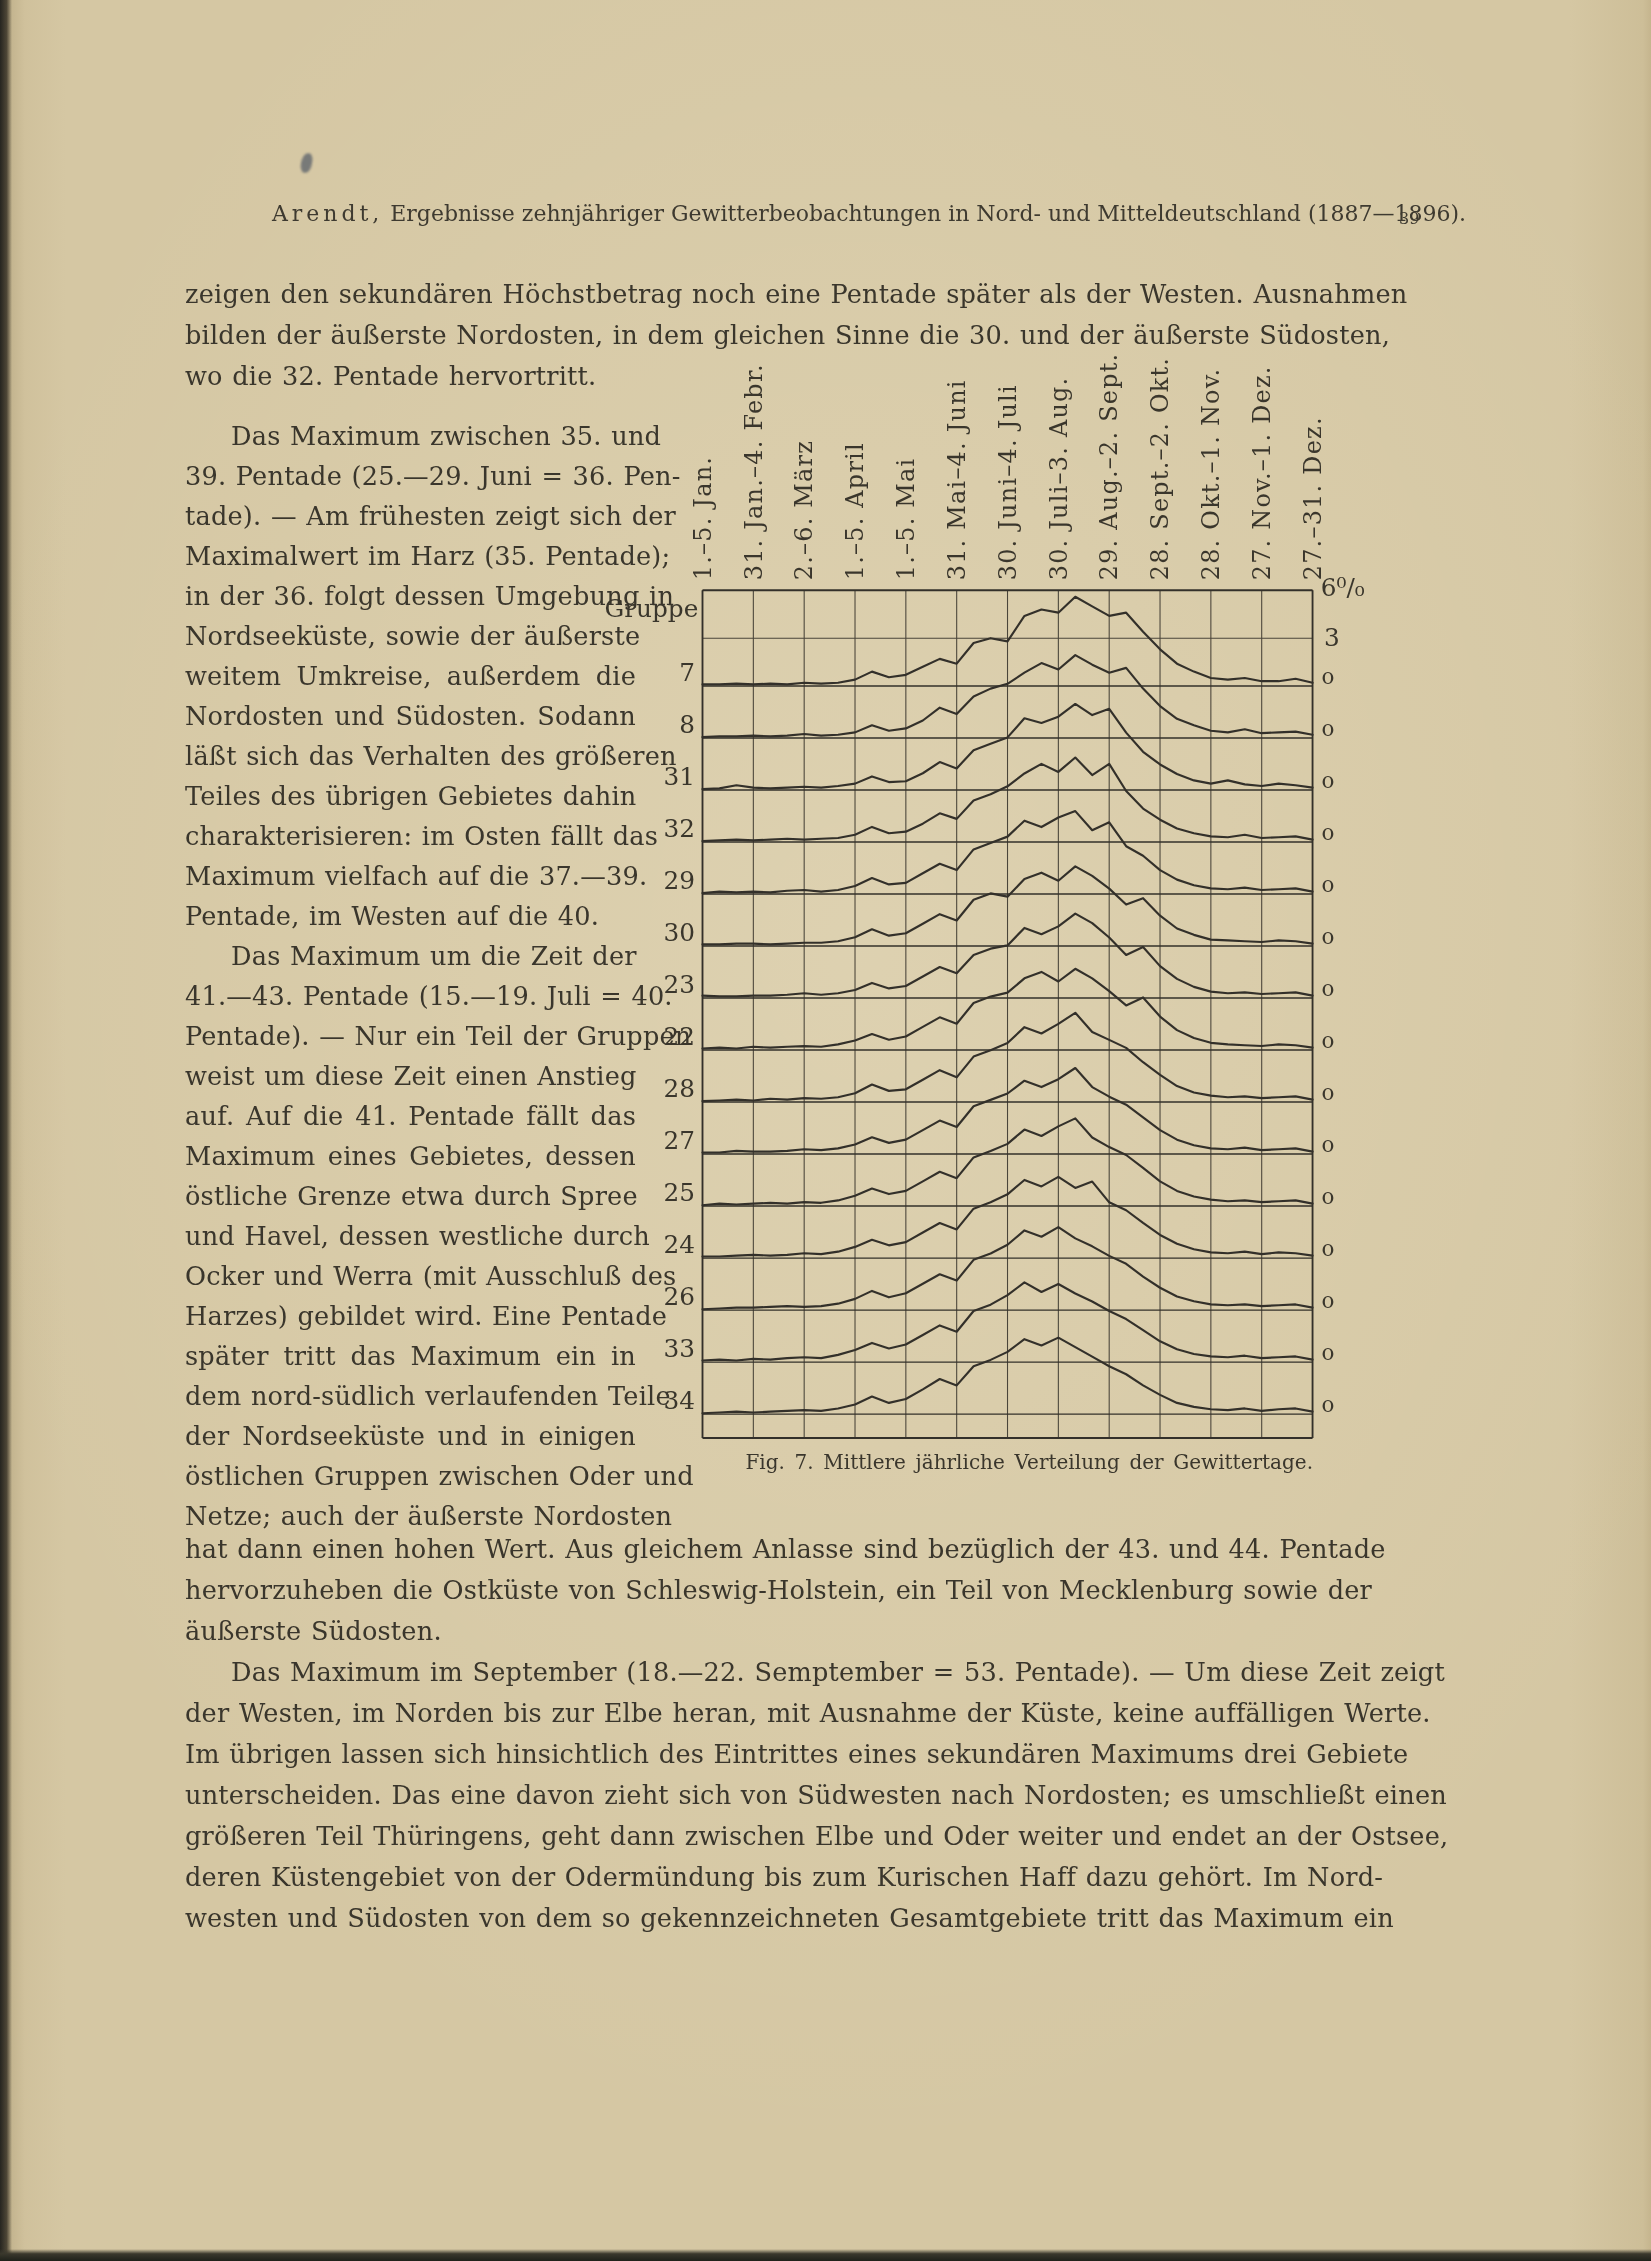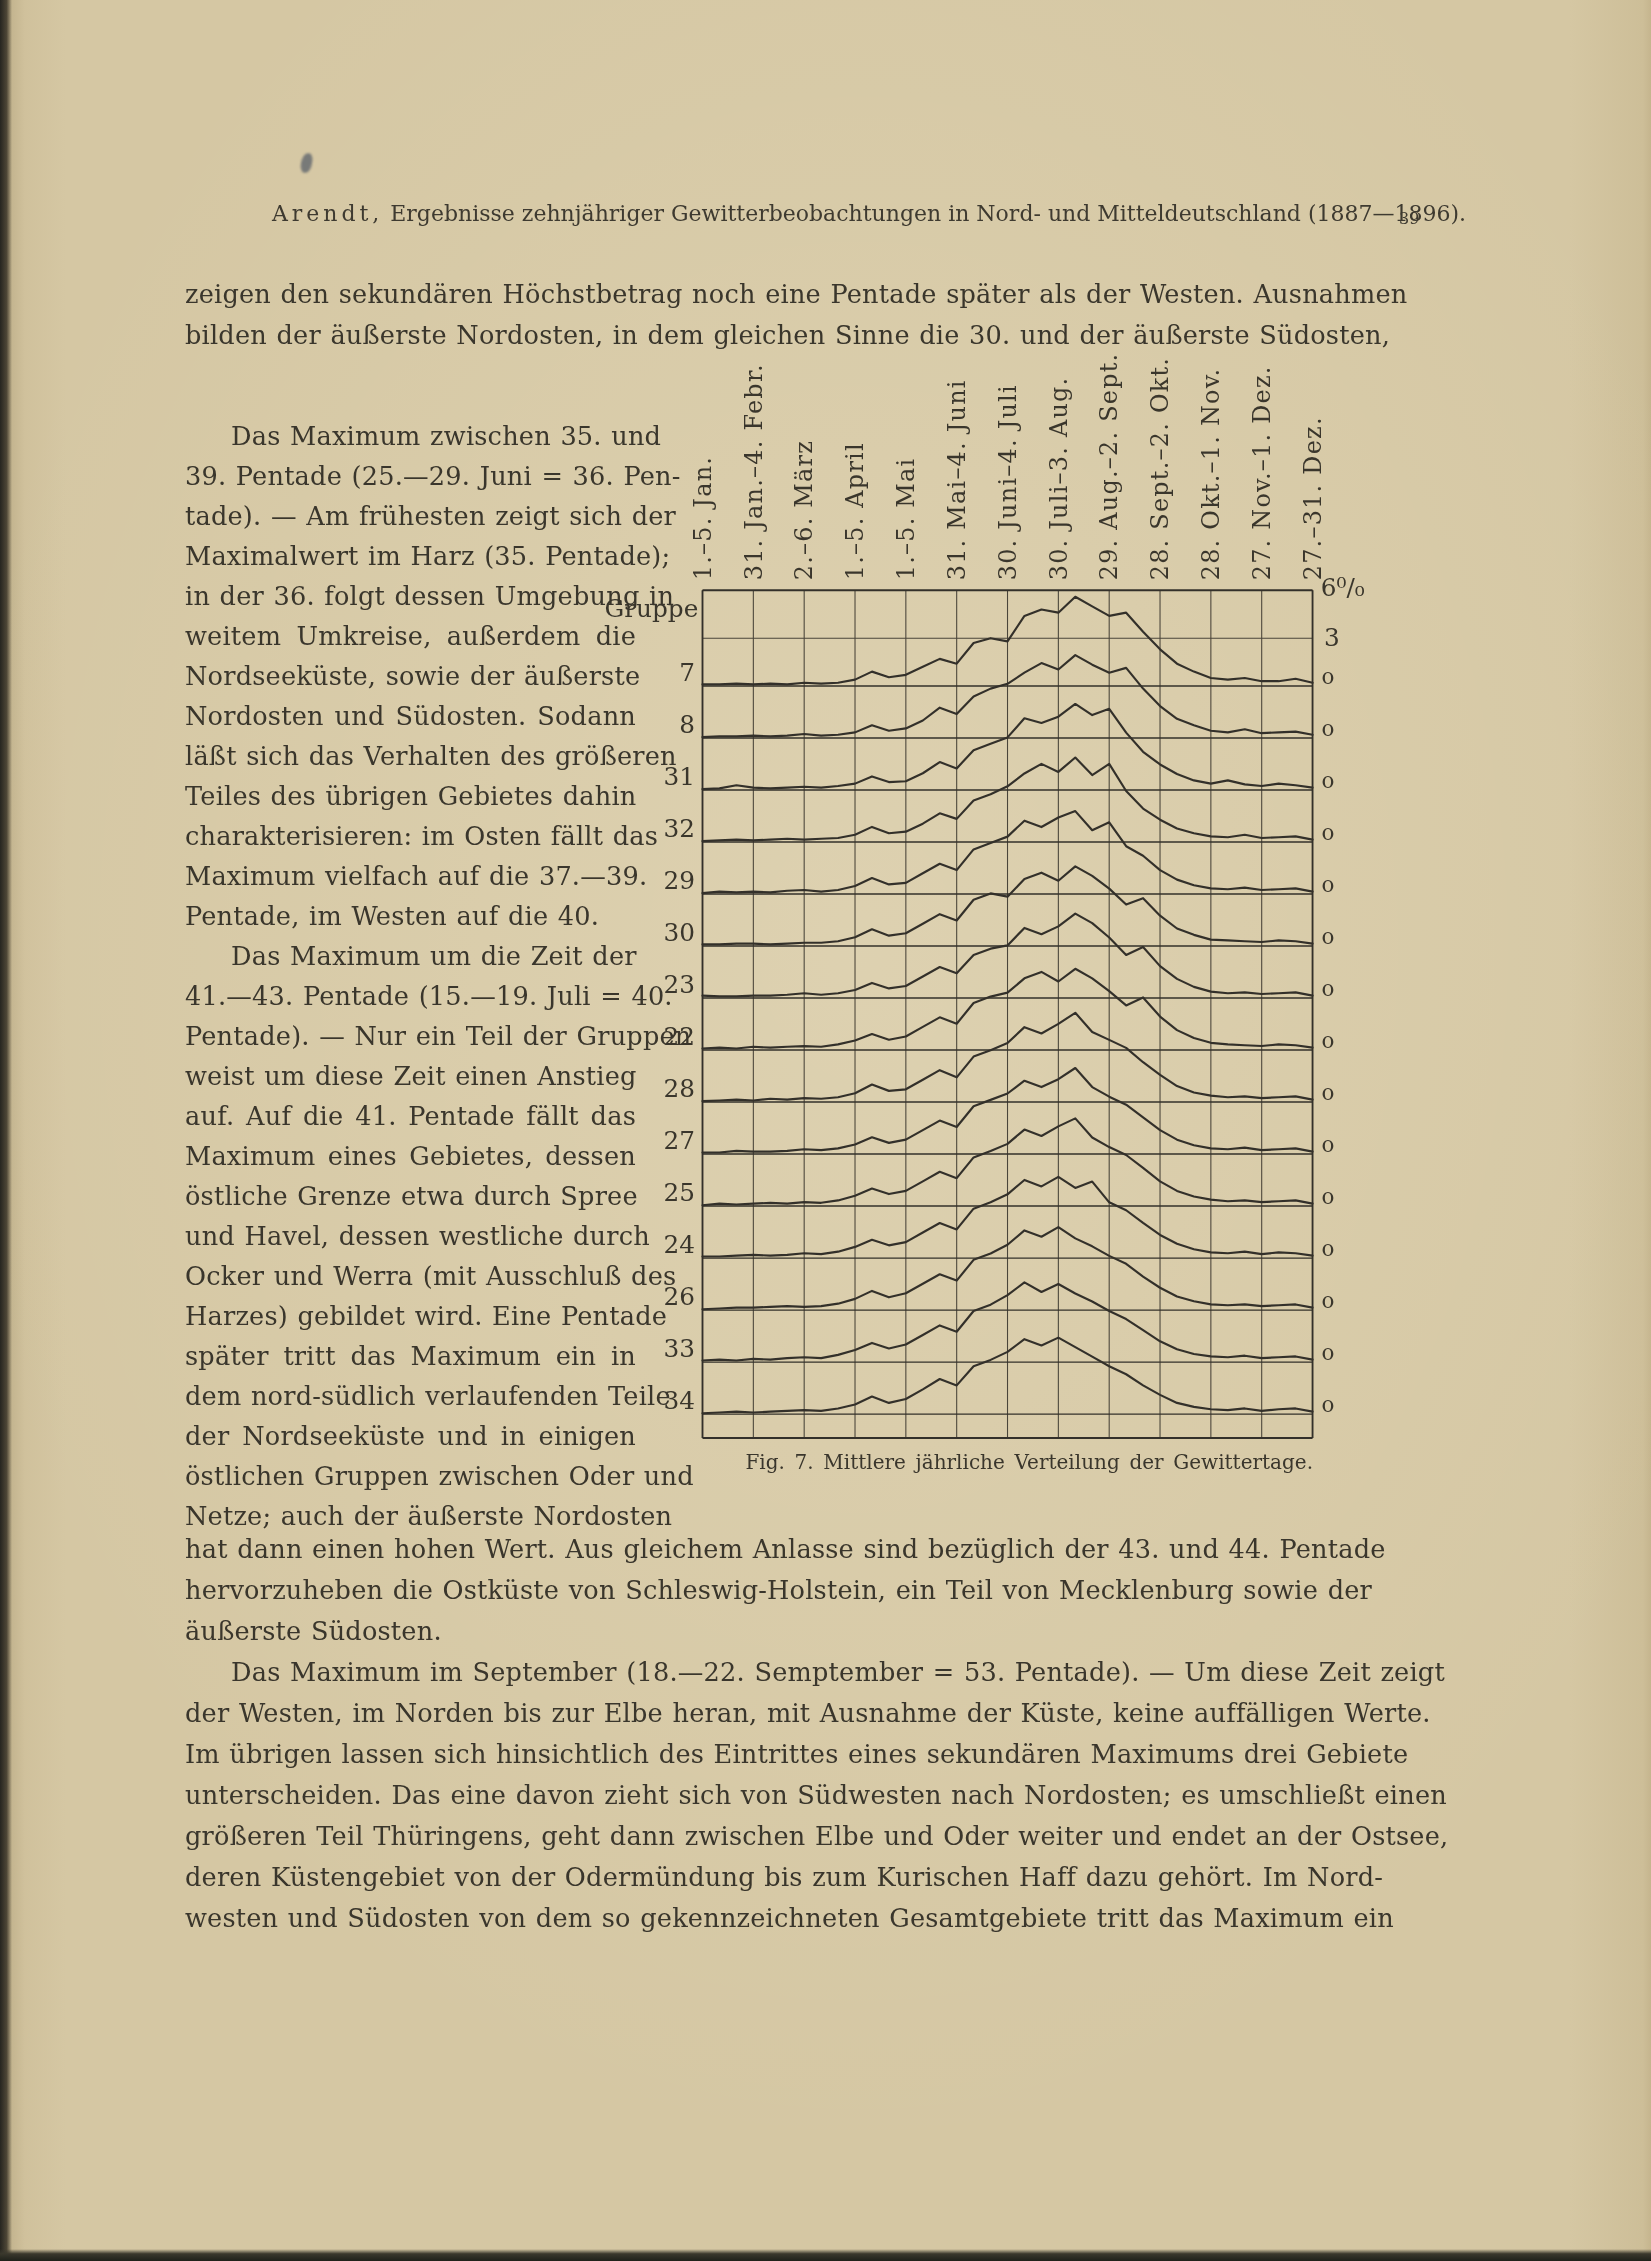--- a/index.html
+++ b/index.html
@@ -44,29 +44,30 @@
   <div class="edge-left"></div>
   <div class="edge-bottom"></div>
   <div class="ink-blot"></div>
 
   <div class="running-head"><span class="author">Arendt,</span><span> Ergebnisse zehnjähriger Gewitterbeobachtungen in Nord- und Mitteldeutschland (1887—1896).</span></div>
   <div class="pagenum">39</div>
 
   <div class="textblock tb-top" id="tb-top">
       <div class="tline">zeigen den sekundären Höchstbetrag noch eine Pentade später als der Westen.  Ausnahmen</div>
       <div class="tline">bilden der äußerste Nordosten, in dem gleichen Sinne die 30. und der äußerste Südosten,</div>
+      <div class="tline nojust">wo die 32. Pentade hervortritt.</div>
     </div>
   <div class="textblock tb-left" id="tb-left">
       <div class="tline ind">Das Maximum zwischen 35. und</div>
       <div class="tline">39. Pentade (25.—29. Juni = 36. Pen-</div>
       <div class="tline">tade). — Am frühesten zeigt sich der</div>
       <div class="tline">Maximalwert im Harz (35. Pentade);</div>
       <div class="tline">in der 36. folgt dessen Umgebung in</div>
+      <div class="tline">Nordseeküste, sowie der äußerste</div>
       <div class="tline">weitem Umkreise, außerdem die</div>
-      <div class="tline">Nordseeküste, sowie der äußerste</div>
       <div class="tline">Nordosten und Südosten.  Sodann</div>
       <div class="tline">läßt sich das Verhalten des größeren</div>
       <div class="tline">Teiles des übrigen Gebietes dahin</div>
       <div class="tline">charakterisieren: im Osten fällt das</div>
       <div class="tline">Maximum vielfach auf die 37.—39.</div>
       <div class="tline nojust">Pentade, im Westen auf die 40.</div>
       <div class="tline ind">Das Maximum um die Zeit der</div>
       <div class="tline">41.—43. Pentade (15.—19. Juli = 40.</div>
       <div class="tline">Pentade). — Nur ein Teil der Gruppen</div>
       <div class="tline">weist um diese Zeit einen Anstieg</div>

